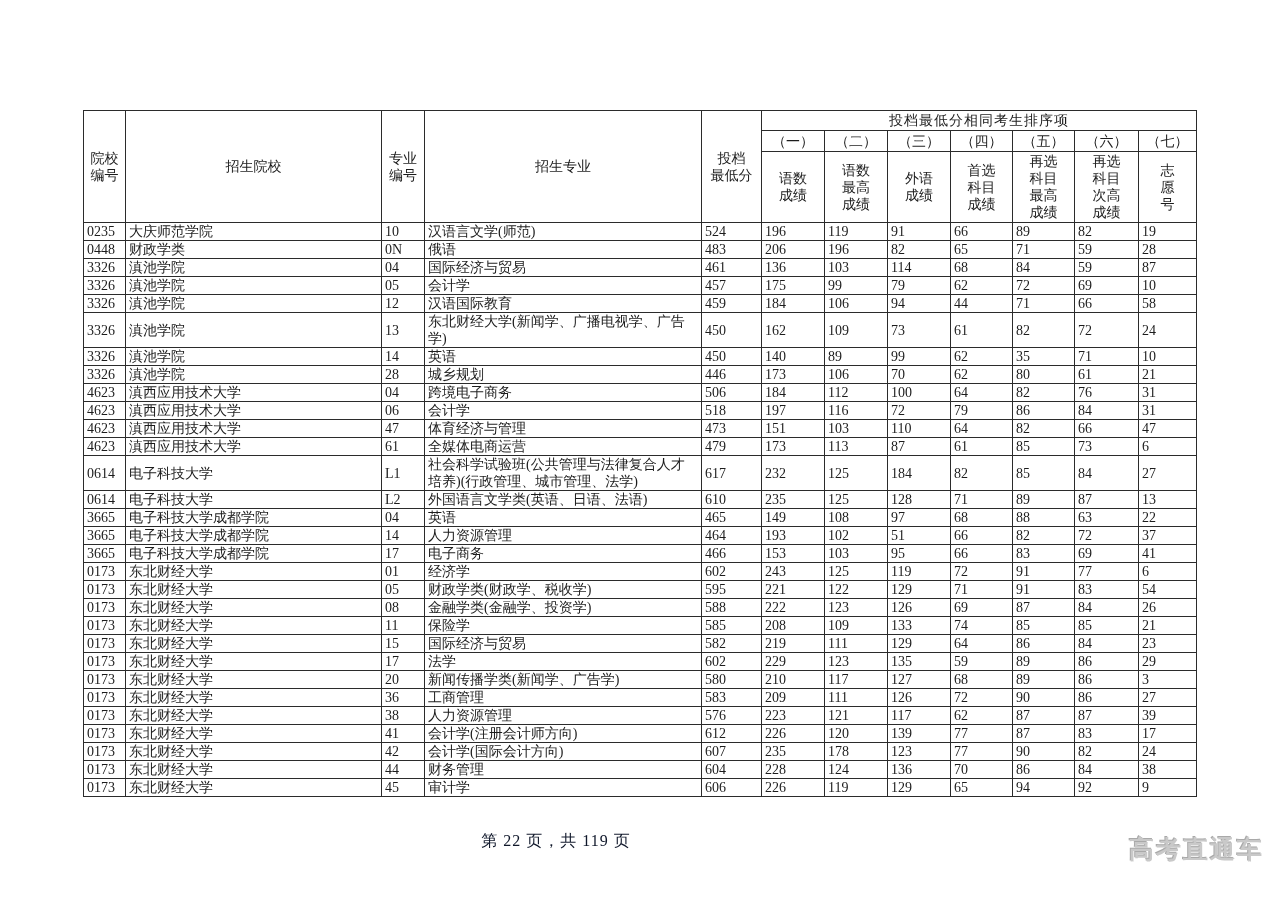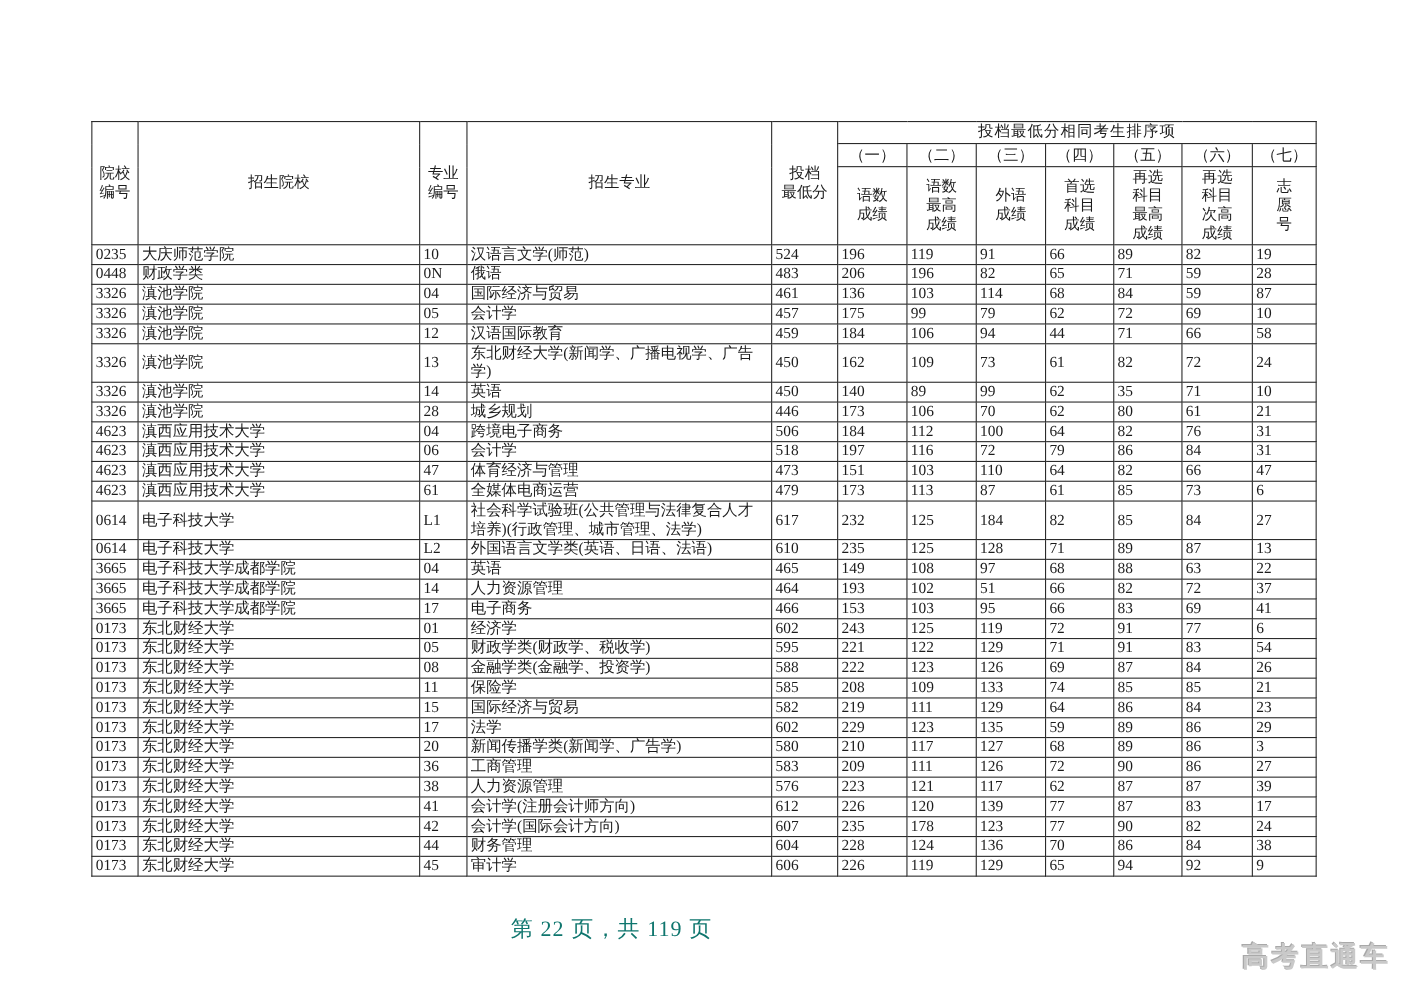--- a/index.html
+++ b/index.html
@@ -32,27 +32,27 @@
   .hc { text-align: center; }
   .span-title { letter-spacing: 1px; height: 16px; }
   .num-row th { height: 21px; }
   .ctr { text-align: left; }
   .lft { text-align: left; }
   .footer-text {
     position: absolute;
     left: 0; top: 831px;
     width: 1112px;
     text-align: center;
-    font-size: 20px;
-    color: #0f766e;
+    font-size: 16px;
+    color: #0f172a;
     letter-spacing: 1px;
   }
   .watermark {
     position: absolute;
-    right: 16px; top: 853px;
+    right: 16px; top: 833px;
     font-size: 25px;
     font-weight: bold;
     letter-spacing: 2px;
     color: #c9c9c9;
     text-shadow: -1px -1px 0 #a9a9a9, 1.5px 1.5px 0 #ffffff;
     font-family: "Liberation Sans", "DejaVu Sans", sans-serif;
   }
 </style>
 </head>
 <body>

